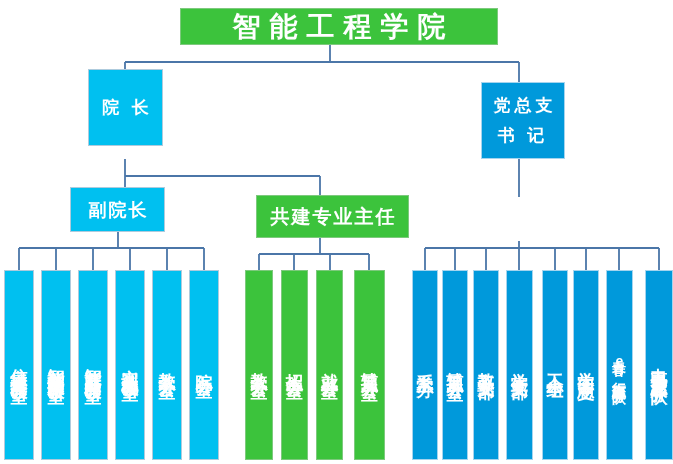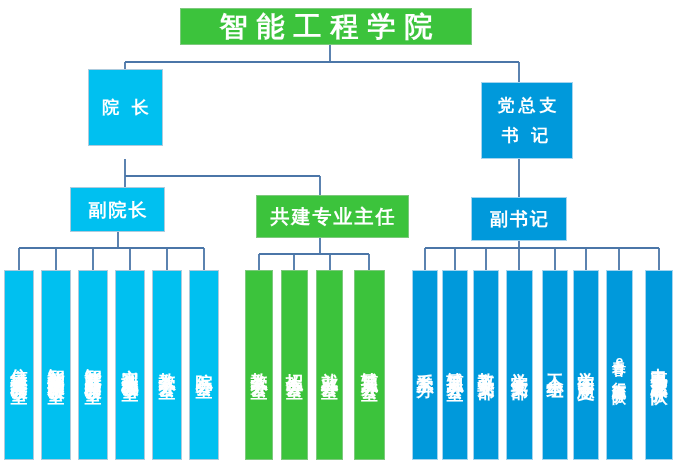--- a/index.html
+++ b/index.html
@@ -26,29 +26,28 @@
 
   <svg id="wires" viewBox="0 0 673 464" xmlns="http://www.w3.org/2000/svg">
     <path d="M330 45 V62 M125 62 H519 M125 62 V82 M519 62 V82" fill="none" stroke="#4B76A8" stroke-width="1.8"></path>
     <path d="M125 159 V187 M125 176 H320 M320 176 V195" fill="none" stroke="#4B76A8" stroke-width="1.8"></path>
     <path d="M519 159 V197" fill="none" stroke="#4B76A8" stroke-width="1.8"></path>
     <path d="M118 232 V248 M19 248 H204 M19 248 V270 M56 248 V270 M93 248 V270 M130 248 V270 M167 248 V270 M204 248 V270" fill="none" stroke="#4B76A8" stroke-width="1.8"></path>
     <path d="M320 238 V254 M259 254 H369 M259 254 V270 M294 254 V270 M330 254 V270 M369 254 V270" fill="none" stroke="#4B76A8" stroke-width="1.8"></path>
     <path d="M519 241 V248 M425 248 H659 M425 248 V270 M455 248 V270 M486 248 V270 M519 248 V270 M555 248 V270 M586 248 V270 M619 248 V270 M659 248 V270" fill="none" stroke="#4B76A8" stroke-width="1.8"></path>
   </svg>
 
-  <div class="node green root-box" style="left:180px;top:8px;width:292px;height:37px;">智能工程学院</div>
+  <div class="node green root-box" style="left:180px;top:8px;width:318px;height:37px;">智能工程学院</div>
 
   <div class="node cyan lvl2" style="left:88px;top:69px;width:75px;height:77px;">院 长</div>
-  <div class="node blue lvl2" style="left:481px;top:82px;width:92px;height:77px;">党总支
+  <div class="node blue lvl2" style="left:481px;top:82px;width:84px;height:77px;">党总支
 书 记</div>
 
   <div class="node cyan lvl3" style="left:70px;top:187px;width:95px;height:45px;">副院长</div>
   <div class="node green lvl3 wide" style="left:244px;top:195px;width:153px;height:43px;">共建专业主任</div>
-  <div class="node blue lvl3" style="left:471px;top:197px;width:96px;height:44px;">副书记</div>
 
   <div class="node cyan vbox" style="left:4px;top:270px;width:30px;height:190px;">
     <span class="vtext">信息技术开发教研室</span>
     </div>
   <div class="node cyan vbox" style="left:41px;top:270px;width:30px;height:190px;">
     <span class="vtext">智能控制技术教研室</span>
     </div>
   <div class="node cyan vbox" style="left:78px;top:270px;width:30px;height:190px;">
     <span class="vtext">智能产品开发教研室</span>
     </div>

